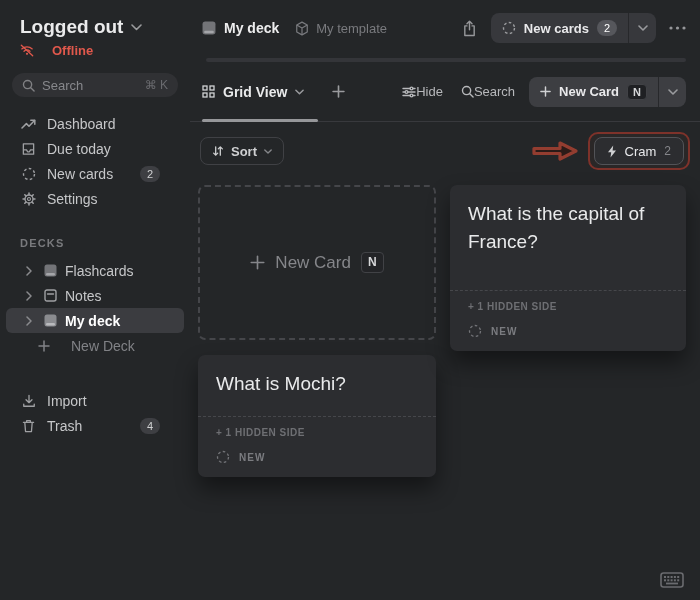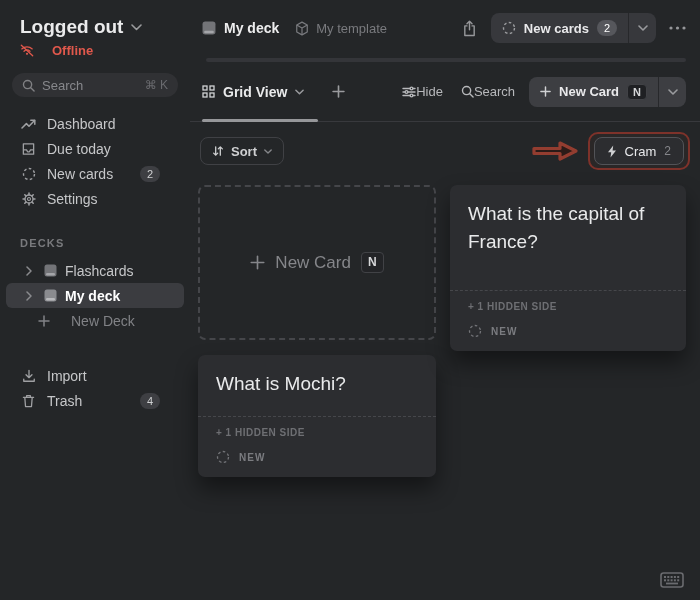--- a/index.html
+++ b/index.html
@@ -182,20 +182,34 @@
             </svg>
         </span>
         <span>
           <svg width="13" height="13" viewBox="0 0 13 13">
               <rect x="0.5" y="0.5" width="12" height="12" rx="2.5" fill="#737478"></rect>
               <rect x="2" y="9" width="9" height="2.4" rx="1.2" fill="#a4a5a9"></rect>
             </svg>
         </span>
         <span class="lbl">Flashcards</span>
       </div>
+      <div class="deck-item">
+        <span class="chev">
+          <svg width="6" height="10" viewBox="0 0 6 10">
+              <path d="M1 1l4 4-4 4" fill="none" stroke="currentColor" stroke-width="1.5" stroke-linecap="round" stroke-linejoin="round"></path>
+            </svg>
+        </span>
+        <span style="color:#9fa0a3">
+          <svg width="13" height="13" viewBox="0 0 13 13">
+              <rect x="1" y="1" width="11" height="11" rx="2" fill="none" stroke="currentColor" stroke-width="1.4"></rect>
+              <path d="M3.5 5h6" stroke="currentColor" stroke-width="1.4" stroke-linecap="round"></path>
+            </svg>
+        </span>
+        <span class="lbl">Notes</span>
+      </div>
       <div class="deck-item selected">
         <span class="chev">
           <svg width="6" height="10" viewBox="0 0 6 10">
               <path d="M1 1l4 4-4 4" fill="none" stroke="currentColor" stroke-width="1.5" stroke-linecap="round" stroke-linejoin="round"></path>
             </svg>
         </span>
         <span>
           <svg width="13" height="13" viewBox="0 0 13 13">
               <rect x="0.5" y="0.5" width="12" height="12" rx="2.5" fill="#8a8b8f"></rect>
               <rect x="2" y="9" width="9" height="2.4" rx="1.2" fill="#b9babd"></rect>

